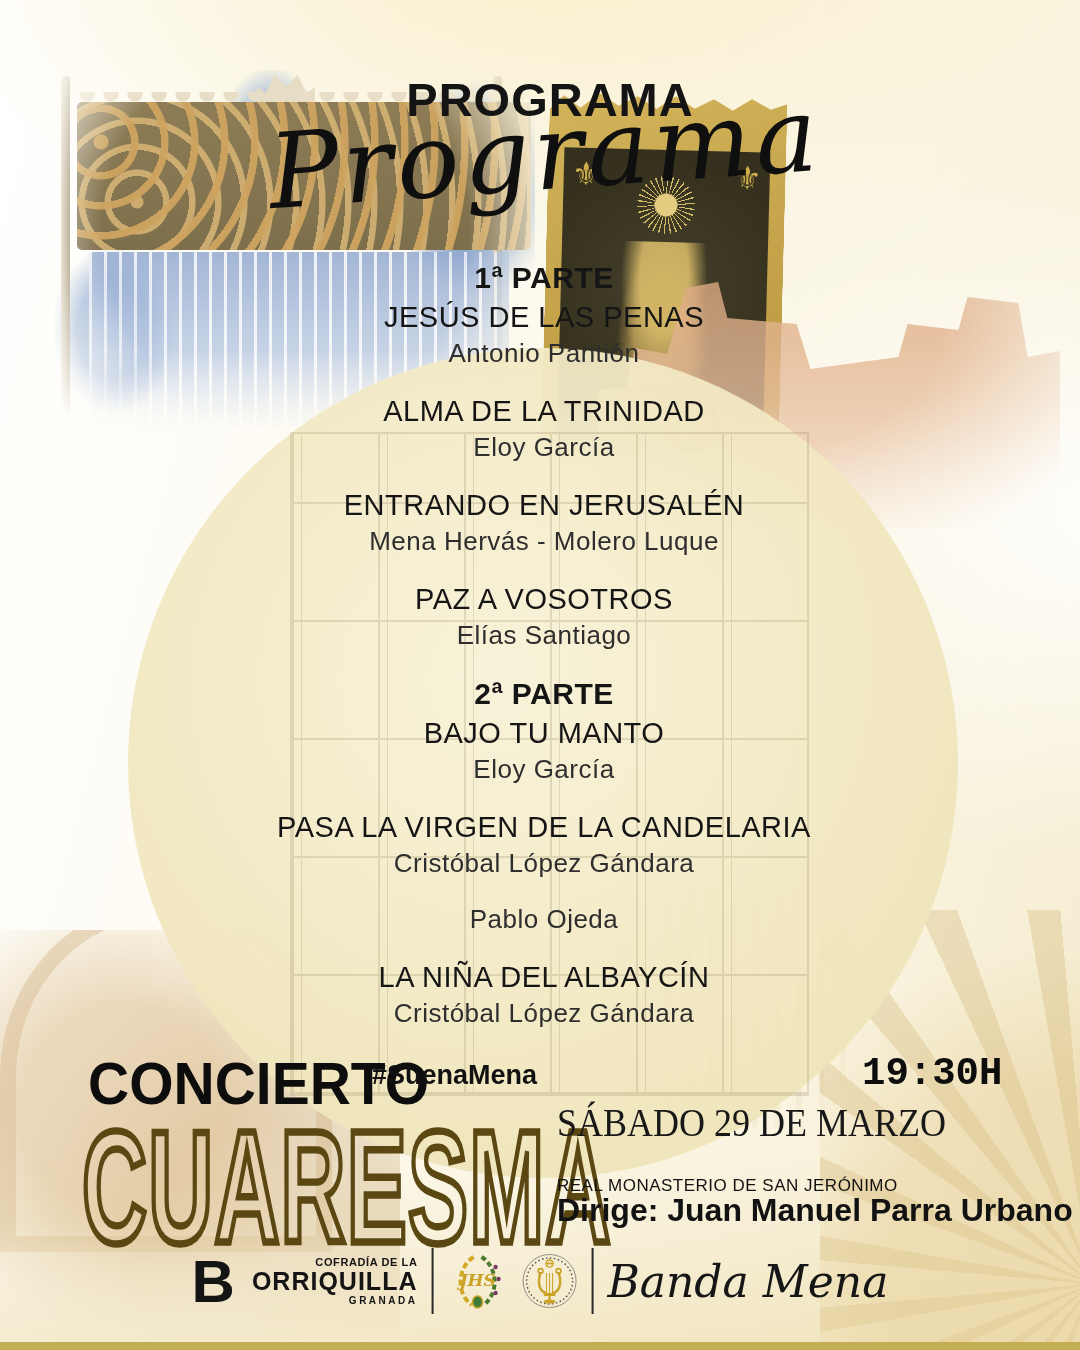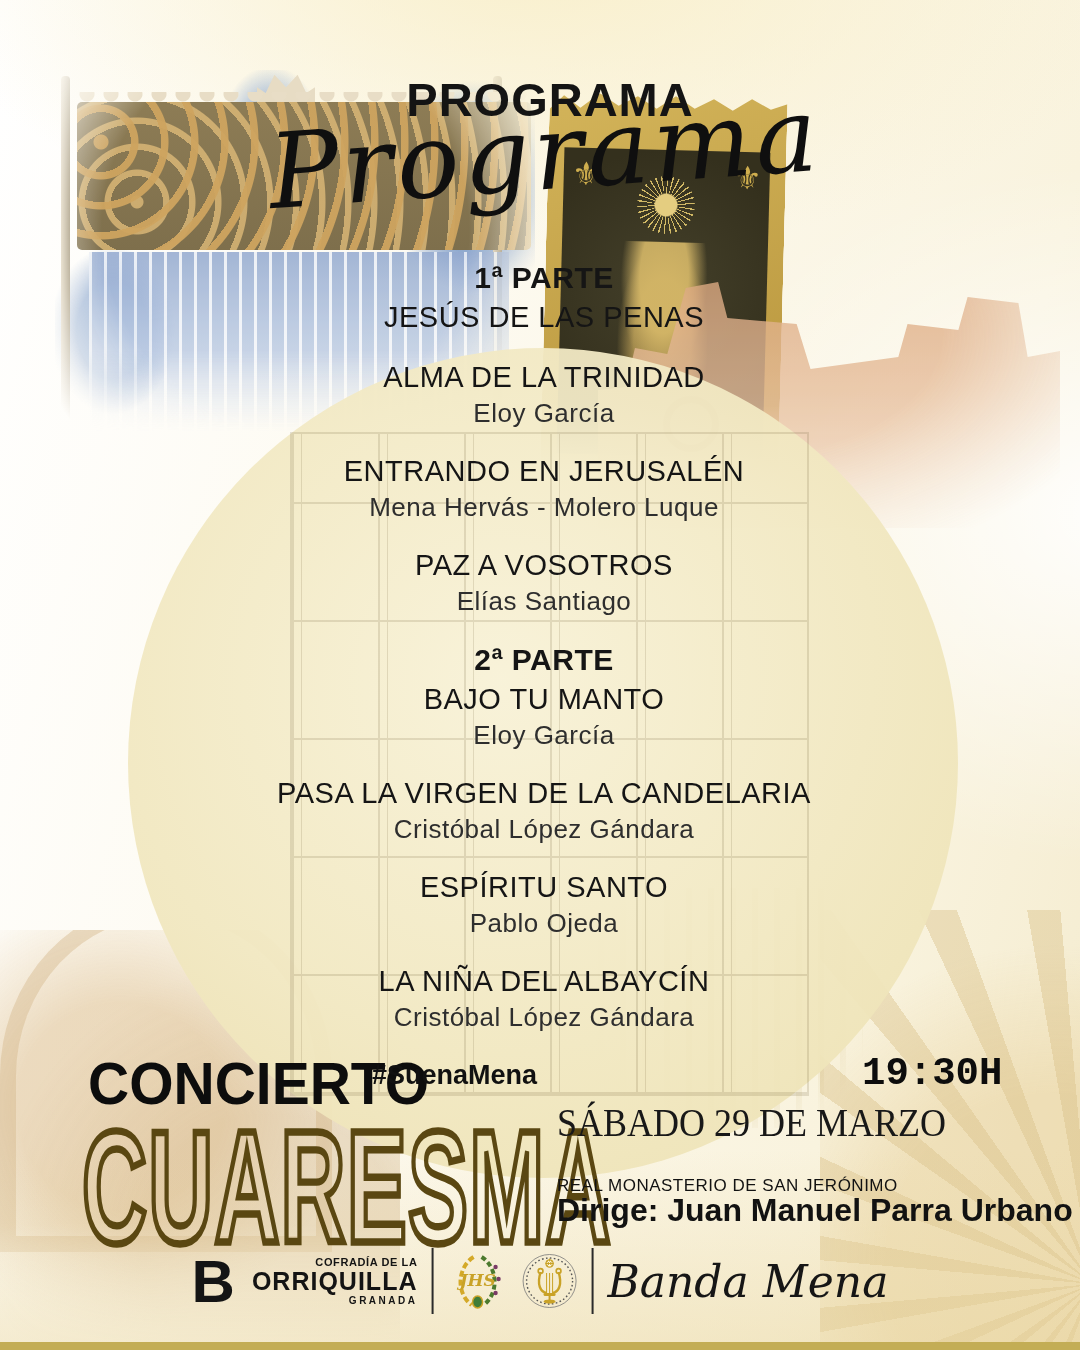--- a/index.html
+++ b/index.html
@@ -165,20 +165,21 @@
   <div class="layer bottom-bar" style="background:#c3ad55;"></div>
 
   <div class="layer title-print">PROGRAMA</div>
   <div class="layer title-script">Programa</div>
 
   <div class="layer program">
 
     <div class="pblock">
       <div class="section-label">1ª PARTE</div>
       <div class="item-title">JESÚS DE LAS PENAS</div>
+      <div class="item-composer">Antonio Pantión</div>
     </div>
 
     <div class="pblock">
       <div class="item-title">ALMA DE LA TRINIDAD</div>
       <div class="item-composer">Eloy García</div>
     </div>
 
     <div class="pblock">
       <div class="item-title">ENTRANDO EN JERUSALÉN</div>
       <div class="item-composer">Mena Hervás - Molero Luque</div>
@@ -194,21 +195,20 @@
       <div class="item-title">BAJO TU MANTO</div>
       <div class="item-composer">Eloy García</div>
     </div>
 
     <div class="pblock">
       <div class="item-title">PASA LA VIRGEN DE LA CANDELARIA</div>
       <div class="item-composer">Cristóbal López Gándara</div>
     </div>
 
     <div class="pblock">
-      <div class="item-title">ESPÍRITU SANTO</div>
       <div class="item-composer">Pablo Ojeda</div>
     </div>
 
     <div class="pblock">
       <div class="item-title">LA NIÑA DEL ALBAYCÍN</div>
       <div class="item-composer">Cristóbal López Gándara</div>
     </div>
 
   </div>
 

